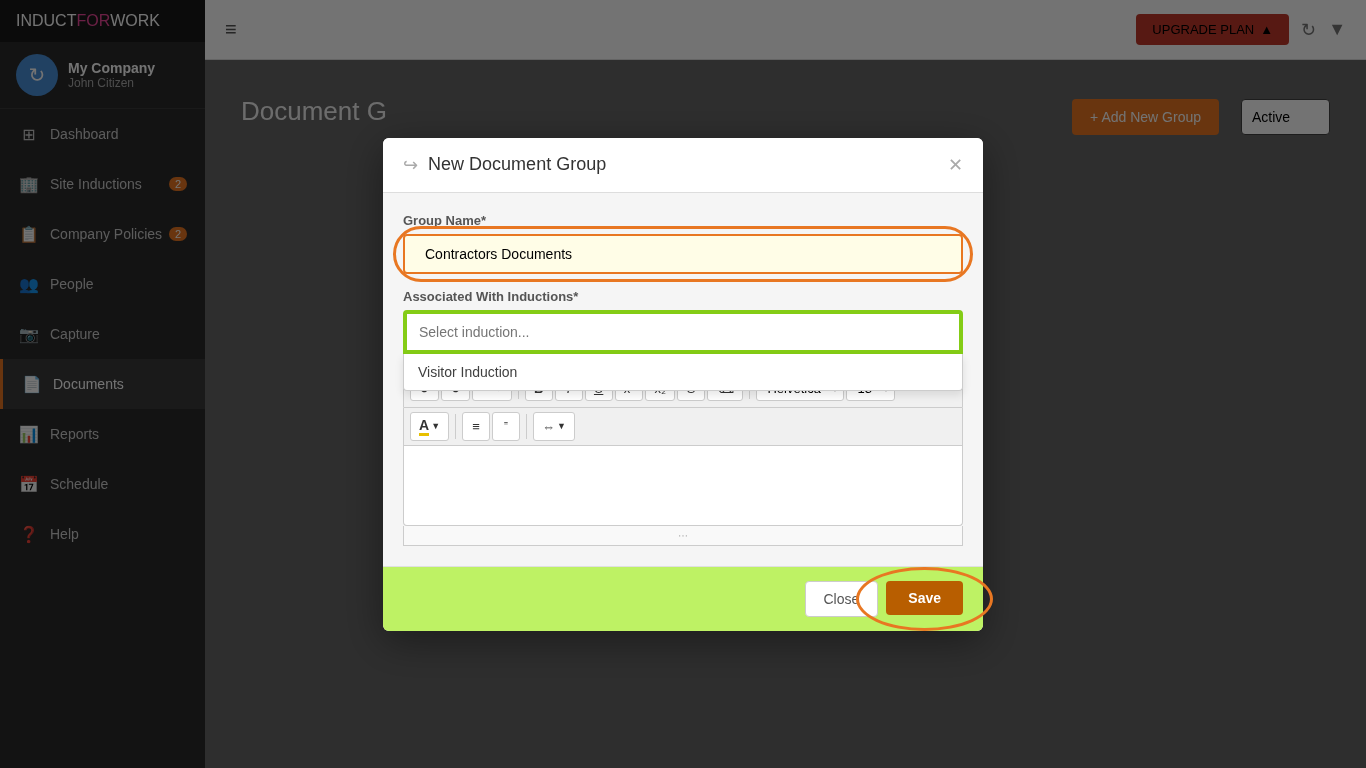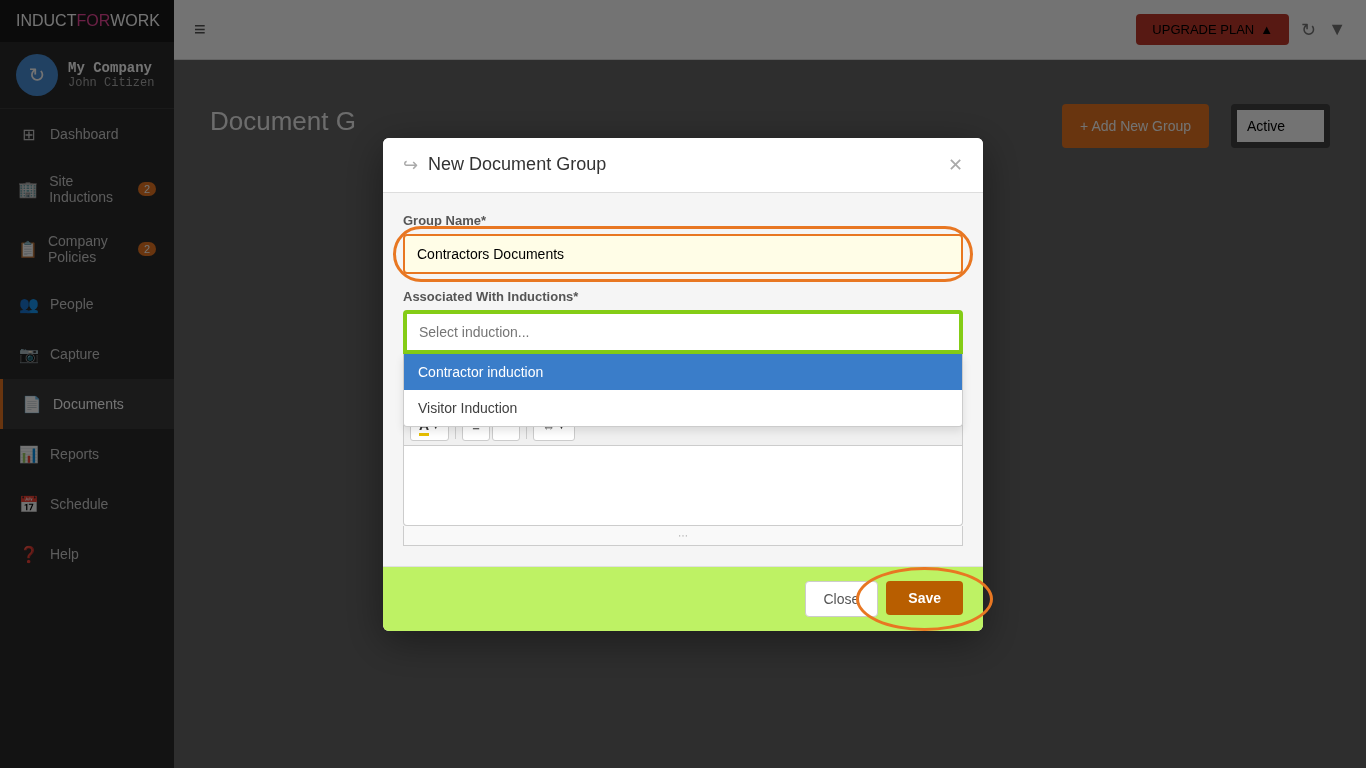--- a/index.html
+++ b/index.html
@@ -1,20 +1,20 @@
 <!DOCTYPE html>
 <html><head>
   <meta charset="utf-8">
   <style>
     * { box-sizing: border-box; margin: 0; padding: 0; }
     body { font-family: Arial, sans-serif; background: #555; display: flex; height: 768px; overflow: hidden; }
 
     
     .sidebar {
-      width: 174px;
+      width: 205px;
       background: #2b2b2b;
       height: 100%;
       display: flex;
       flex-direction: column;
       flex-shrink: 0;
     }
     .sidebar-logo {
       background: #1a1a1a;
       padding: 12px 16px;
       display: flex;
@@ -32,21 +32,21 @@
     }
     .avatar {
       width: 42px; height: 42px;
       border-radius: 50%;
       background: #4a90d9;
       display: flex; align-items: center; justify-content: center;
       margin-right: 10px;
       flex-shrink: 0;
     }
     .avatar-icon { color: #fff; font-size: 20px; }
-    .user-info { color: #ccc; font-family: Liberation Mono, monospace; }
+    .user-info { color: #ccc; }
     .user-company { font-weight: bold; font-size: 14px; color: #fff; }
     .user-name { font-size: 12px; color: #aaa; }
 
     .nav-item {
       display: flex;
       align-items: center;
       padding: 14px 18px;
       color: #ccc;
       cursor: pointer;
       font-size: 14px;
@@ -114,21 +114,20 @@
     }
     .top-icon {
       color: #777;
       font-size: 18px;
       cursor: pointer;
     }
 
     .content-area {
       padding: 36px;
       position: relative;
-      margin-top: 8px;
     }
     .page-title {
       font-size: 26px;
       color: #f0f0f0;
       font-weight: 300;
       margin-bottom: 10px;
     }
     .add-new-btn {
       background: #e87722;
       color: #fff;
@@ -136,21 +135,21 @@
       padding: 10px 18px;
       border-radius: 4px;
       font-size: 14px;
       cursor: pointer;
       display: flex;
       align-items: center;
       gap: 6px;
     }
     .status-select {
       padding: 8px 28px 8px 10px;
-      border: 6px solid #404040;
+      border: 1px solid #404040;
       border-radius: 4px;
       background: #fff;
       font-size: 14px;
       cursor: pointer;
       appearance: none;
     }
 
     
     .overlay {
       position: fixed;
@@ -208,21 +207,21 @@
     }
     .form-label {
       display: block;
       font-size: 13px;
       color: #555;
       margin-bottom: 6px;
       font-weight: bold;
     }
     .form-input {
       width: 100%;
-      padding: 10px 12px;
+      padding: 10px 20px;
       border: 1px solid #ccc;
       border-radius: 4px;
       font-size: 14px;
       background: #fffde7;
     }
     .form-input.highlighted {
       border: 2px solid #e87722;
       outline: none;
     }
 
@@ -460,21 +459,20 @@
               pointer-events: none;
             "></div>
           </div>
         </div>
 
         <div class="form-group">
           <label class="form-label">Associated With Inductions*</label>
           <div class="dropdown-wrapper">
             <input type="text" class="dropdown-input" placeholder="Select induction..." style="">
             <div class="dropdown-list">
-              <div class="dropdown-item selected">Contractor induction</div>
               <div class="dropdown-item">Visitor Induction</div>
             </div>
           </div>
         </div>
 
         <div class="editor-section">
           <div class="editor-toolbar">
             <button class="toolbar-btn">↺</button>
             <button class="toolbar-btn">↻</button>
             <button class="toolbar-btn" style="display:flex;align-items:center;gap:2px;">

